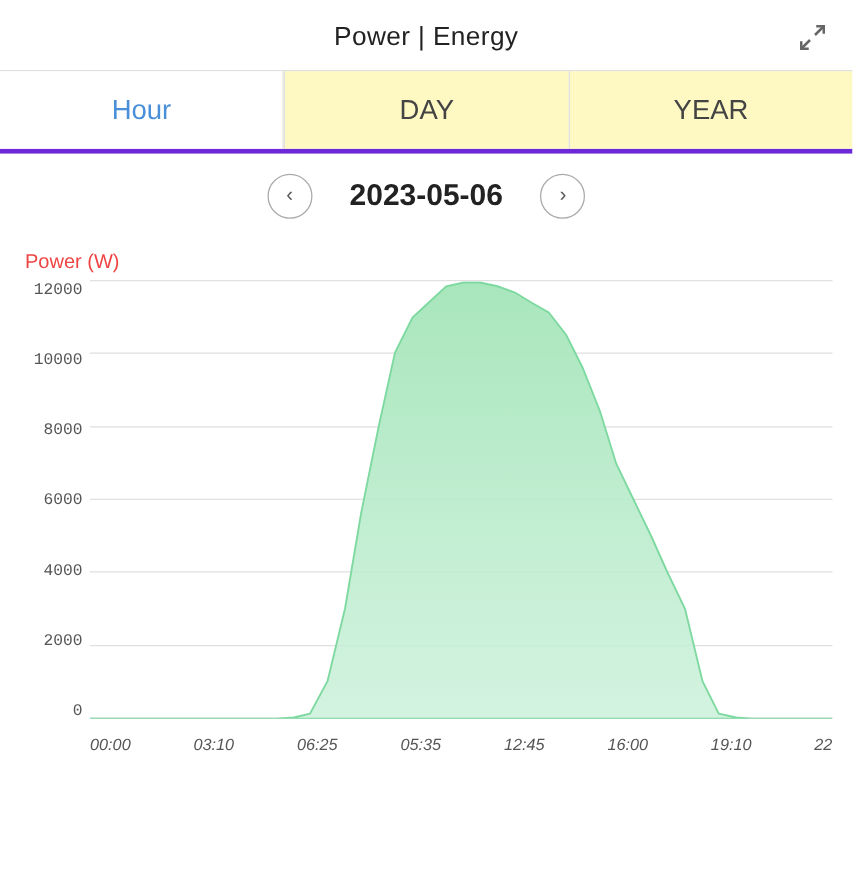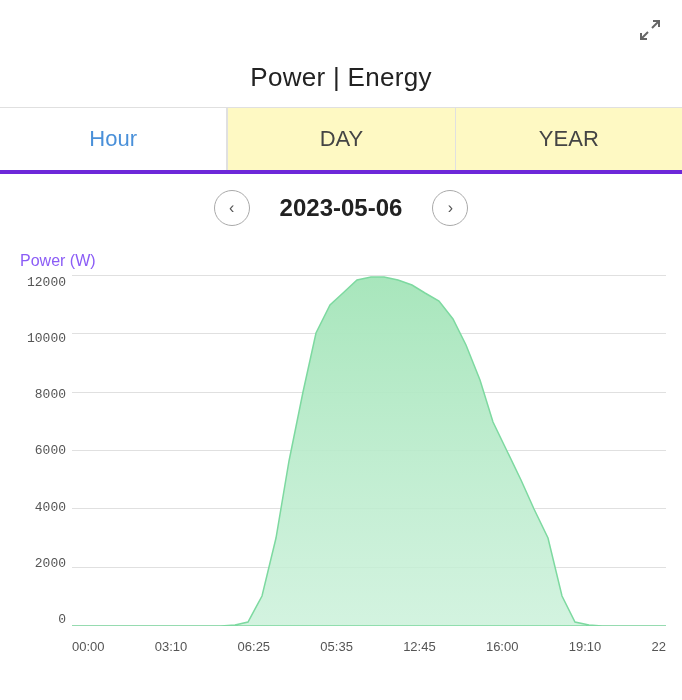--- a/index.html
+++ b/index.html
@@ -13,25 +13,24 @@
 
     .header {
       display: flex;
       justify-content: center;
       align-items: center;
       padding: 18px 20px 14px;
       position: relative;
     }
 
     .header-title {
-      font-size: 26px;
+      font-size: 21px;
       font-weight: 500;
       color: #222;
       letter-spacing: 0.3px;
-      margin-top: 44px;
     }
 
     .expand-icon {
       position: absolute;
       right: 20px;
       top: 18px;
       width: 24px;
       height: 24px;
     }
 
@@ -92,21 +91,21 @@
       color: #222;
     }
 
     .chart-section {
       padding: 10px 16px 0 16px;
     }
 
     .chart-ylabel {
       font-size: 16px;
       font-weight: 500;
-      color: #8b5cf6;
+      color: #ef4444;
       margin-bottom: 6px;
       margin-left: 4px;
     }
 
     .chart-container {
       position: relative;
       width: 650px;
       height: 380px;
       margin-left: 0;
     }
@@ -155,20 +154,21 @@
     .x-axis {
       position: absolute;
       bottom: 0;
       left: 56px;
       right: 0;
       height: 30px;
       display: flex;
       justify-content: space-between;
       align-items: flex-end;
       padding-bottom: 2px;
+      font-style: italic;
     }
 
     .x-tick {
       font-size: 13px;
       color: #555;
       text-align: center;
     }
 
     svg.area-chart {
       position: absolute;

